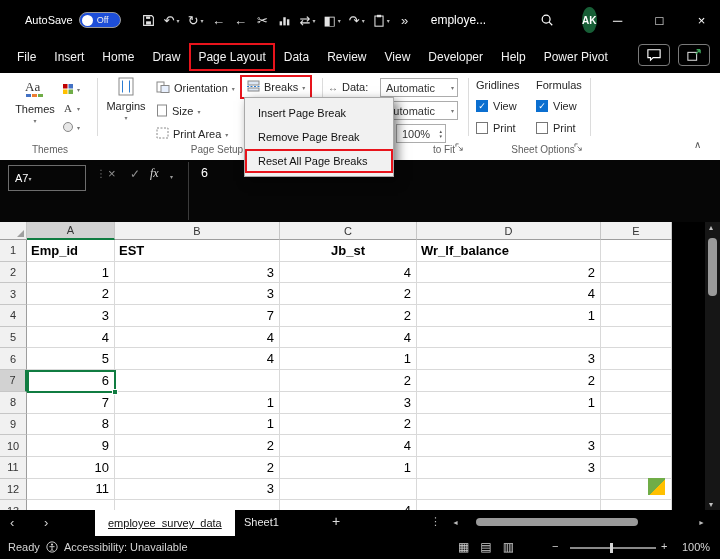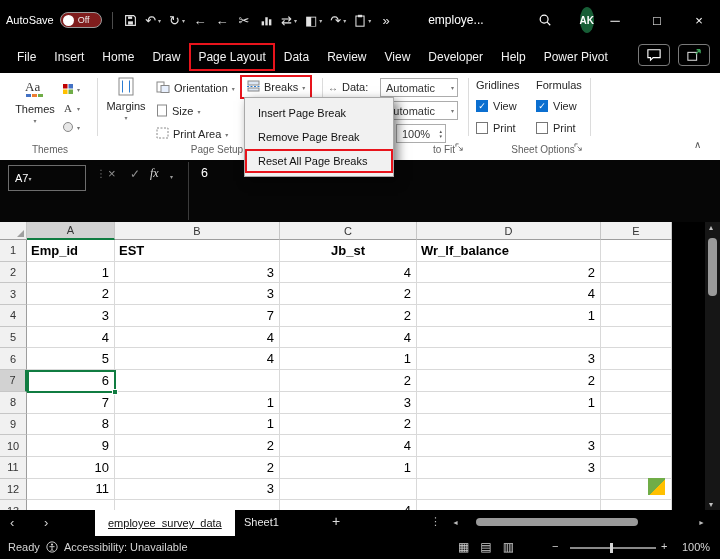--- a/index.html
+++ b/index.html
@@ -1,32 +1,32 @@
 <!DOCTYPE html>
 <html><head>
 <meta charset="utf-8">
 <style>
   * { margin:0; padding:0; box-sizing:border-box; }
   html,body { width:720px; height:559px; overflow:hidden; background:#000; font-family:"Liberation Sans", sans-serif; }
   .root { position:relative; width:720px; height:559px; background:#000; overflow:hidden; }
 
   
-  .titlebar { position:absolute; left:0; top:0; width:720px; height:40px; display:flex; align-items:center; padding-left:6px; color:#fff; }
+  .titlebar { position:absolute; left:0; top:0; width:720px; height:40px; display:flex; align-items:center; padding-left:25px; color:#fff; }
   .as-label { font-size:11px; color:#fff; }
   .autosave { display:flex; align-items:center; gap:6px; }
-  .toggle { width:42px; height:16px; border:1px solid #9a9a9a; border-radius:9px; background:#7f1d1d; display:flex; align-items:center; padding:1px 4px 1px 2px; gap:4px; }
+  .toggle { width:42px; height:16px; border:1px solid #9a9a9a; border-radius:9px; background:#1d4ed8; display:flex; align-items:center; padding:1px 4px 1px 2px; gap:4px; }
   .knob { width:11px; height:11px; border-radius:50%; background:#fff; }
   .tstate { font-size:9px; color:#eee; }
   .tbsep { width:1px; height:17px; background:#4c4c4c; margin:0 8px 0 10px; }
   .qat { display:flex; align-items:center; gap:2px; }
   .qat-btn { display:flex; align-items:center; padding:2px 3px; min-width:20px; justify-content:center; color:#e3e3e3; font-size:12px; }
   .qg { font-size:13px; line-height:13px; }
   .caret { font-size:6px; color:#777; }
   .qcaret { color:#bbb; margin-left:2px; }
-  .win-title { font-size:12px; color:#fff; margin-left:32px; white-space:nowrap; }
+  .win-title { font-size:12px; color:#fff; margin-left:16px; white-space:nowrap; }
   .search-btn { margin-left:54px; display:flex; align-items:center; }
   .avatar { width:26px; height:26px; border-radius:50%; background:#175e36; color:#fff; font-size:10px; font-weight:bold; display:flex; align-items:center; justify-content:center; margin-left:28px; }
   .win-controls { margin-left:auto; display:flex; height:40px; }
   .win-btn { width:42px; height:40px; display:flex; align-items:center; justify-content:center; color:#fff; font-size:13px; }
 
   
   .tabrow { position:absolute; left:0; top:40px; width:720px; height:33px; display:flex; align-items:center; }
   .tablist { display:flex; align-items:center; margin-left:8px; }
   .rtab { padding:7px 9px; font-size:12px; color:#f2f2f2; white-space:nowrap; }
   .rtab-active { border:2px solid #e8141c; padding:5px 7px; }

